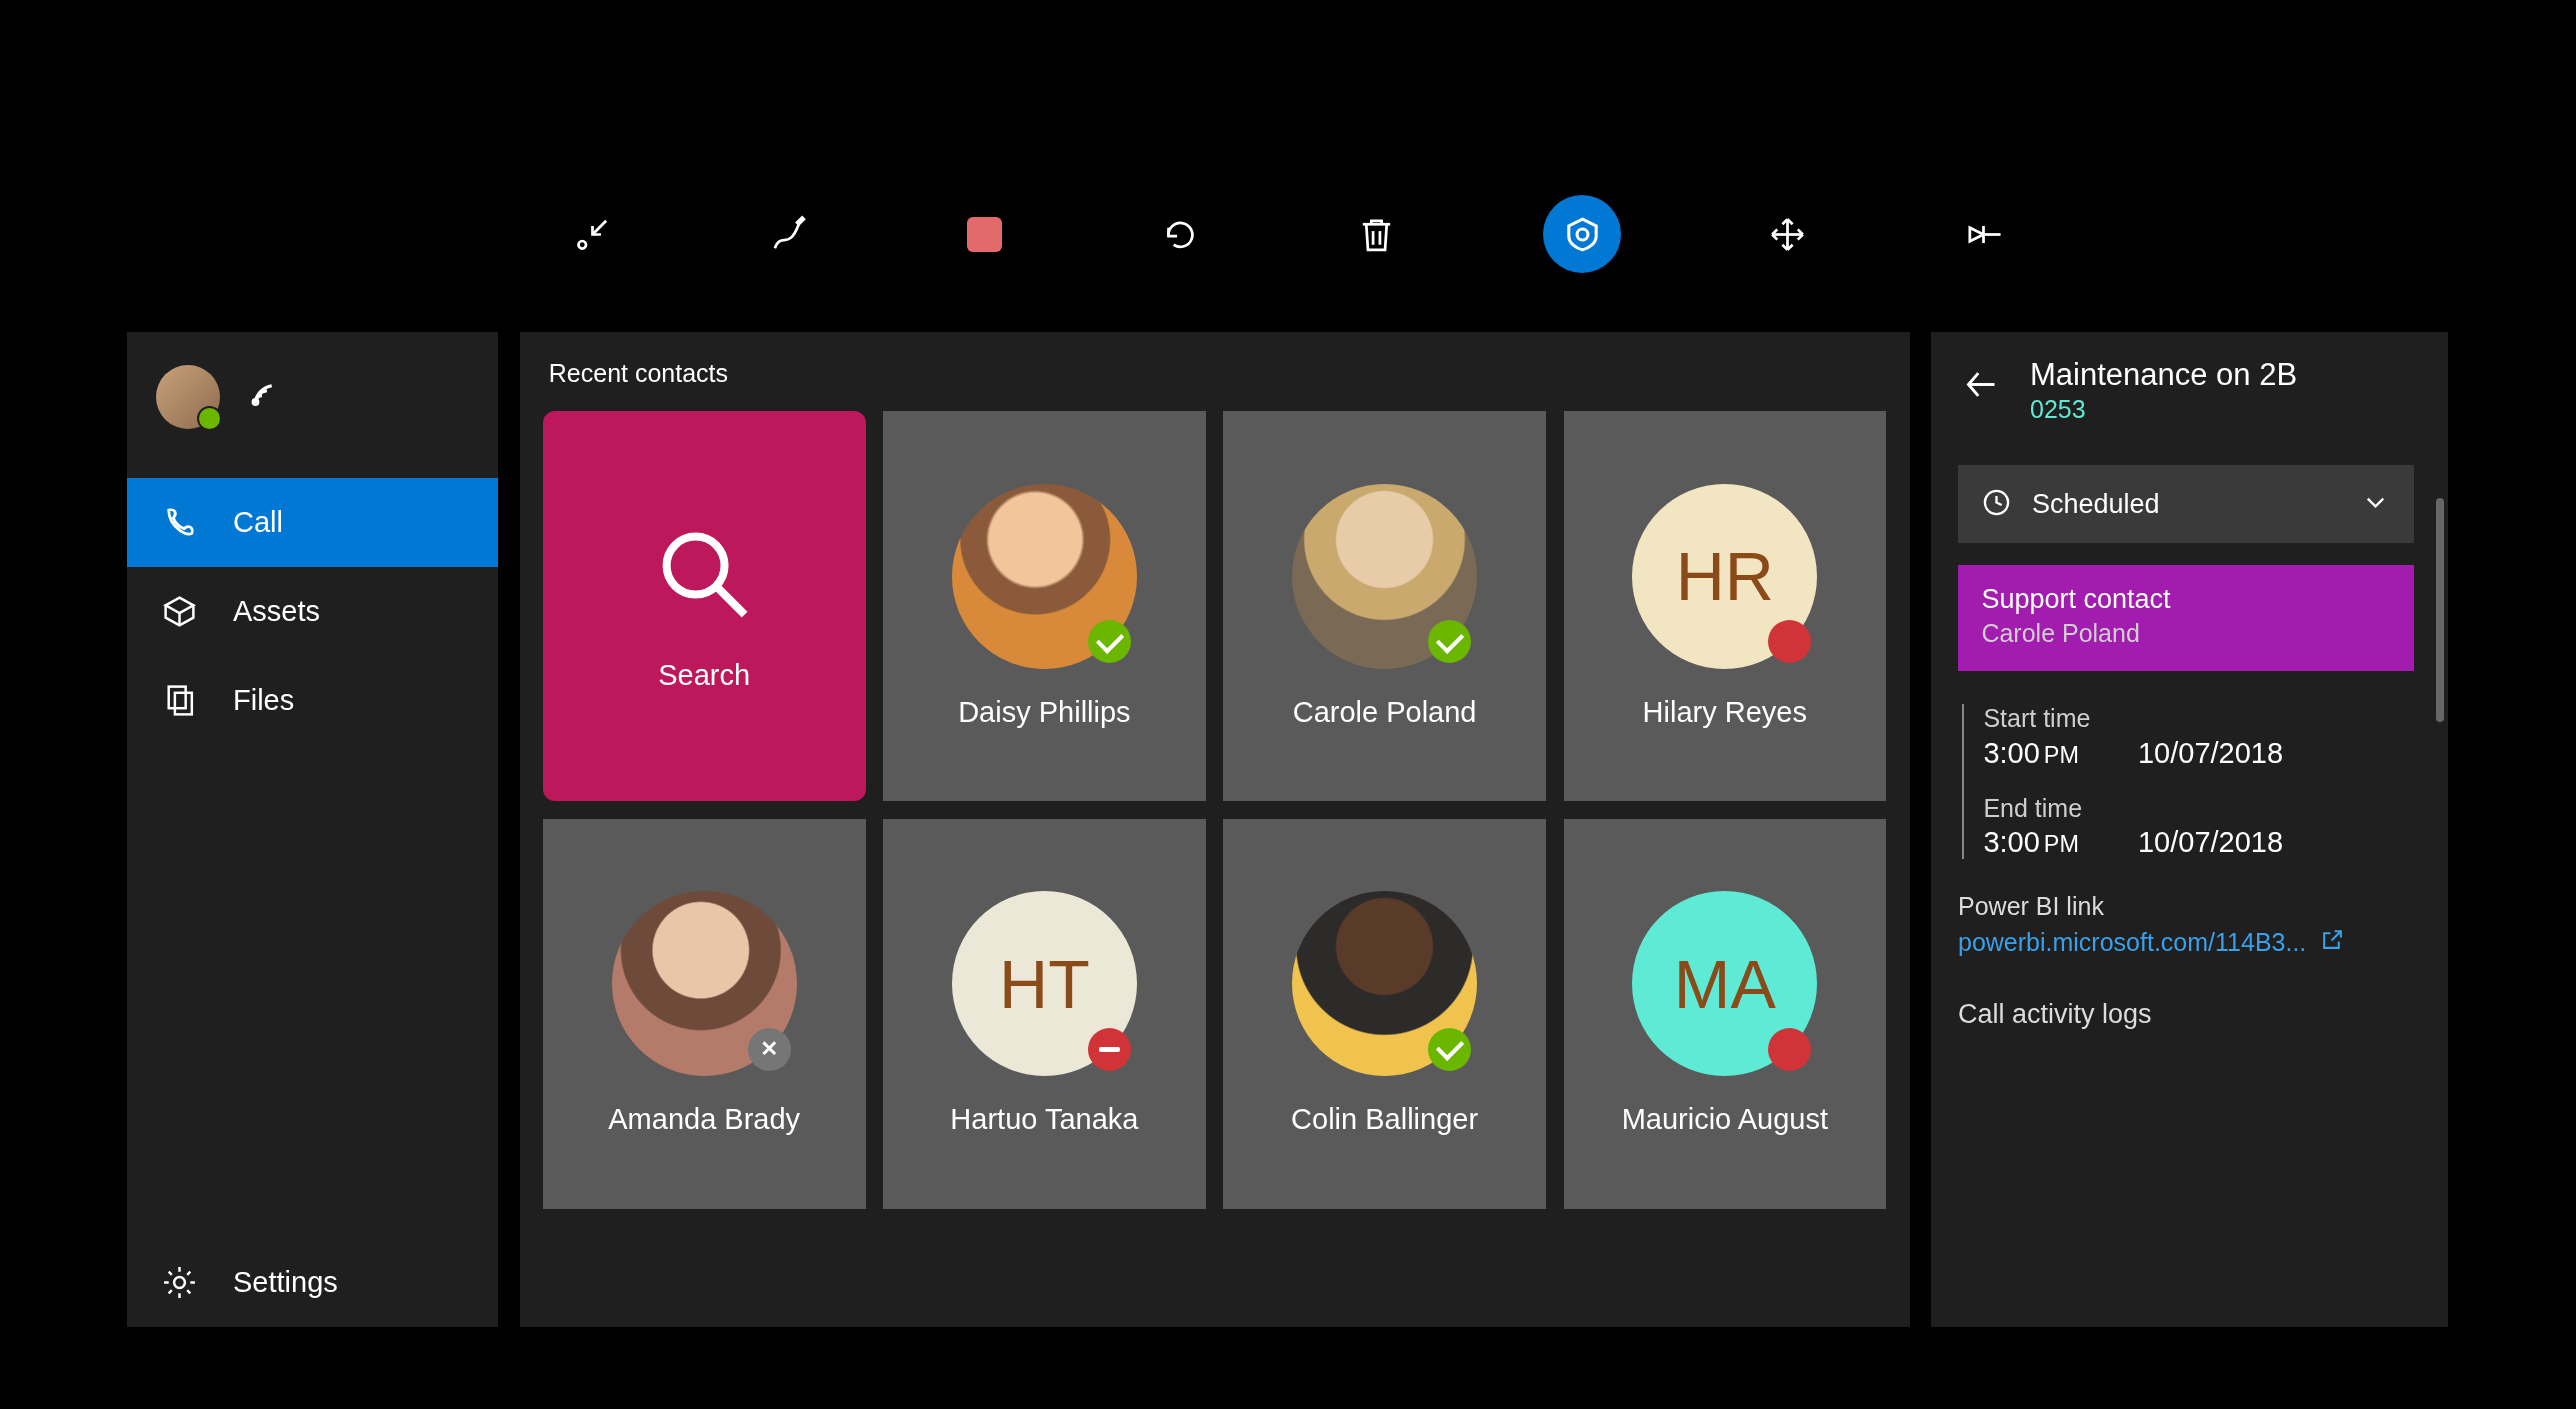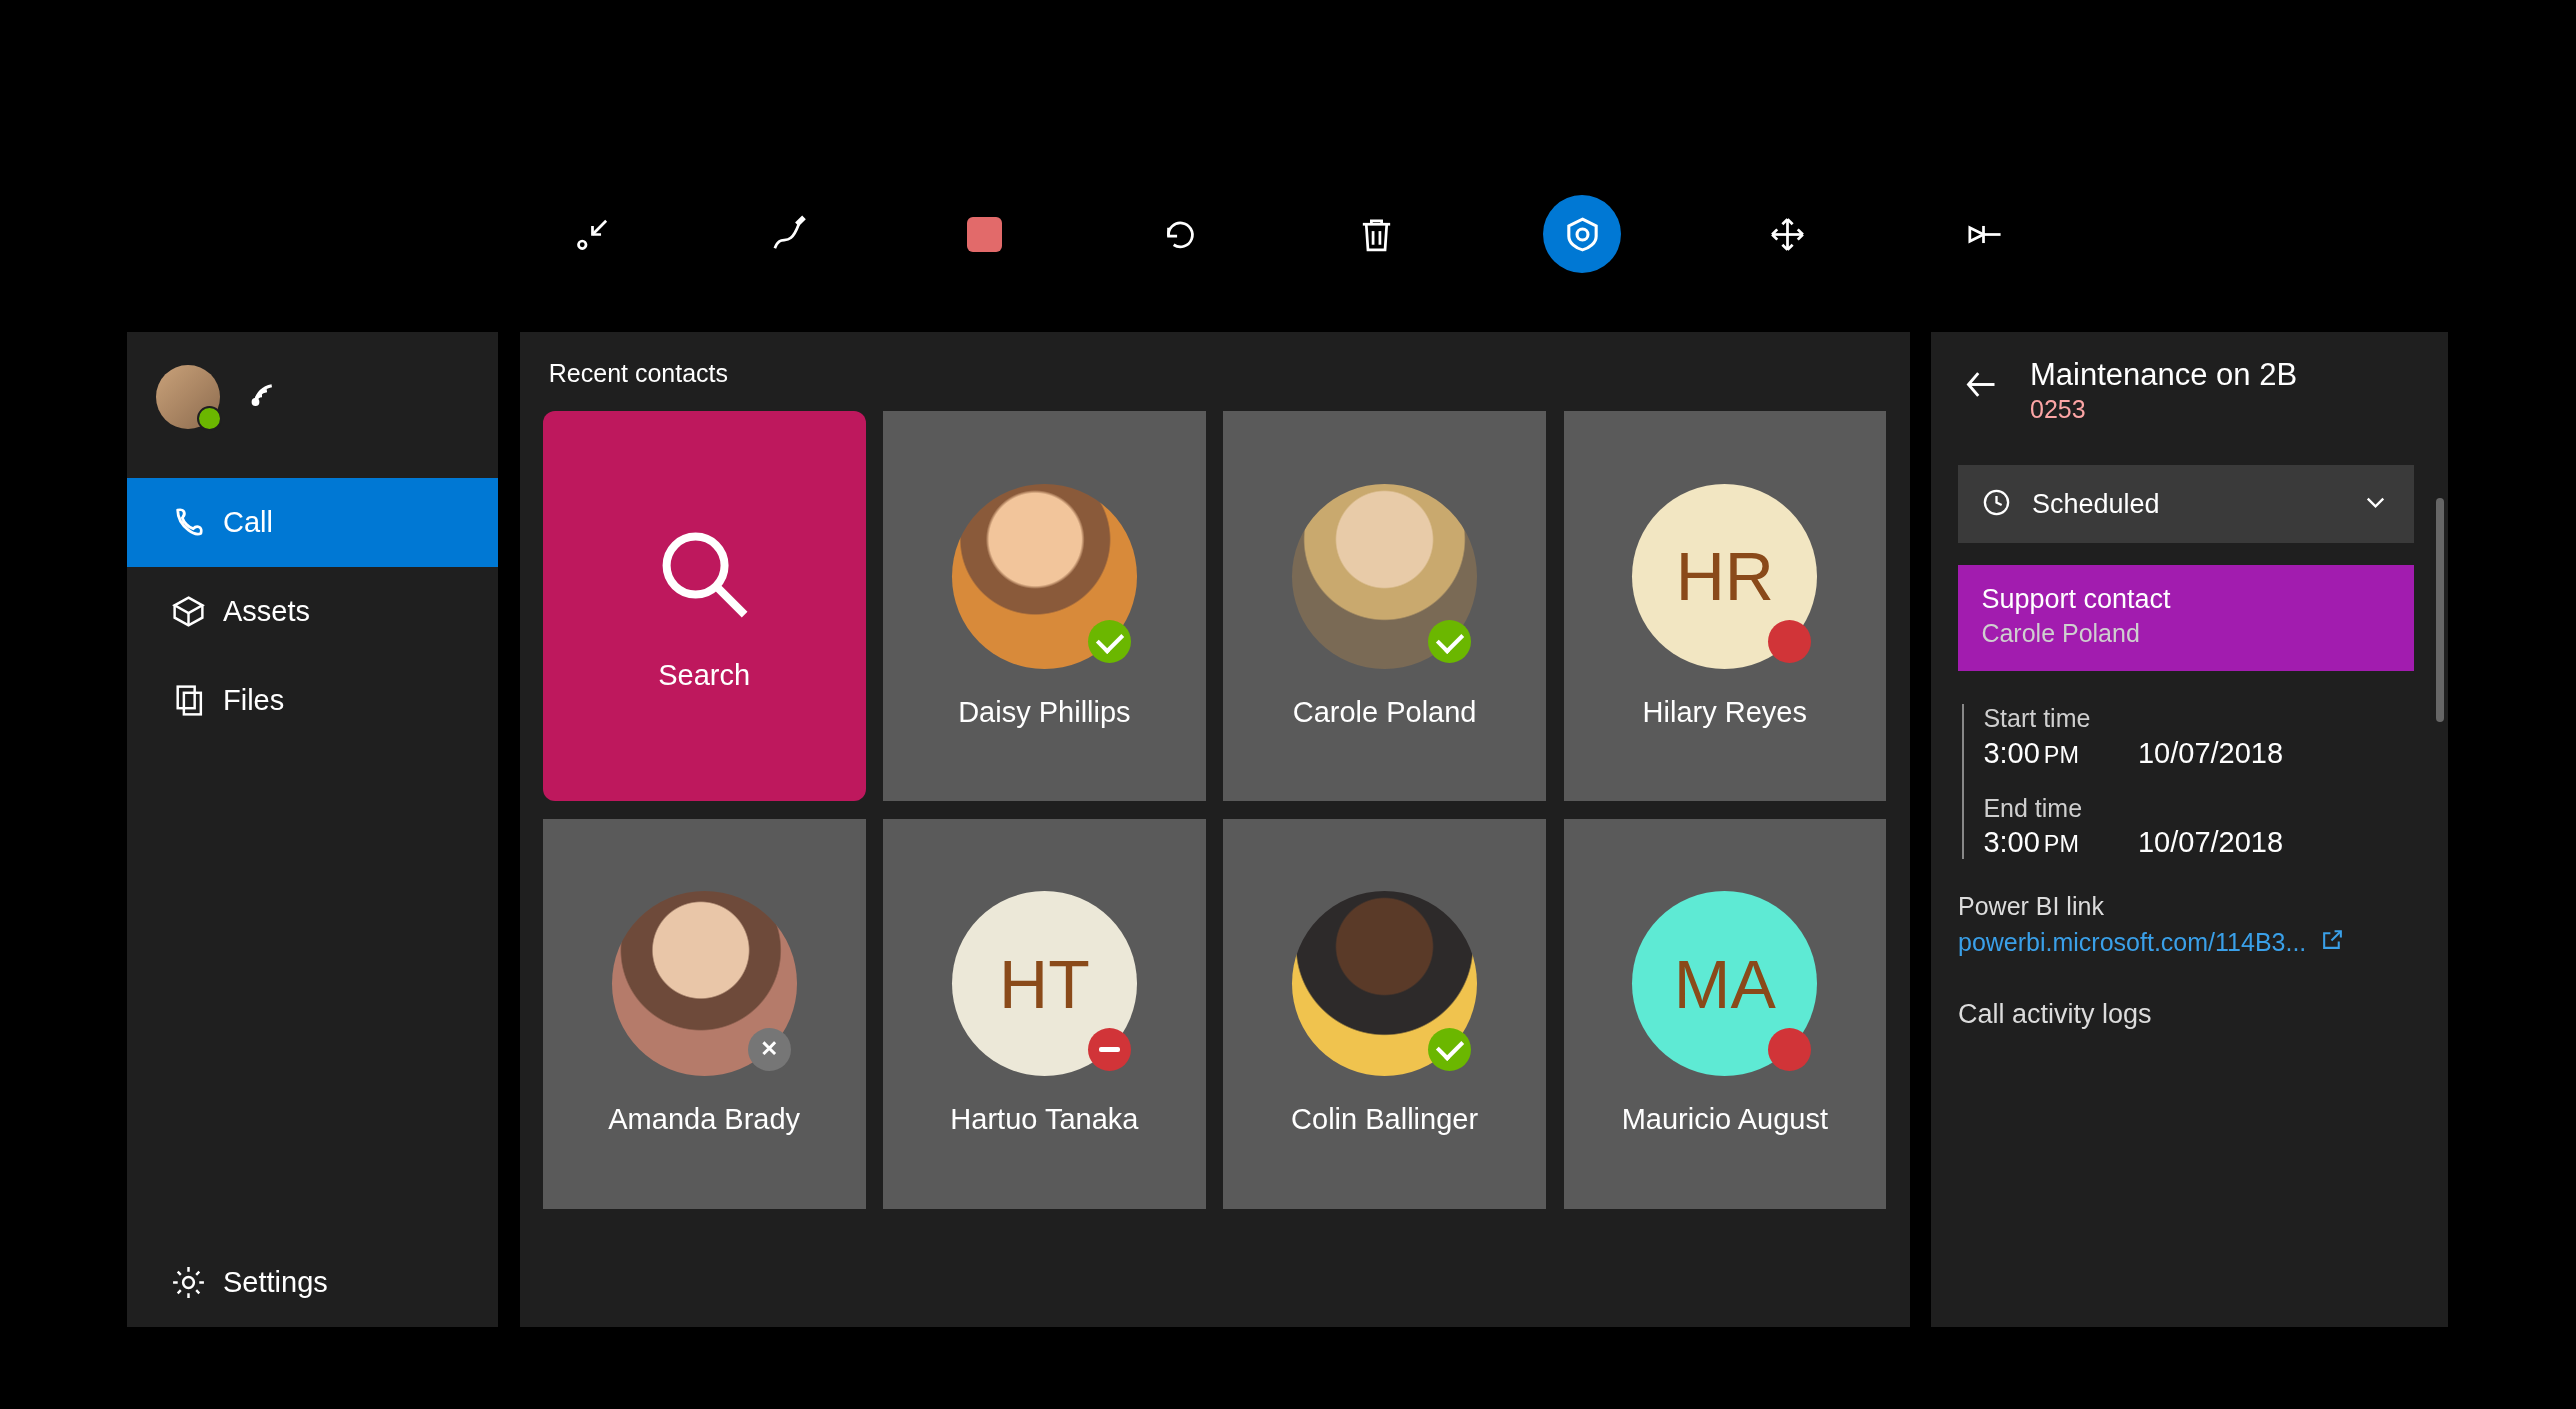--- a/index.html
+++ b/index.html
@@ -68,22 +68,22 @@
     background: linear-gradient(135deg,#caa27a,#8c6b4e);
     position: relative;
     overflow: visible;
   }
   .avatar::after{
     content:""; position:absolute; right:-2px; bottom:-2px; width:21.5px; height:21.5px;
     background:#6bb700; border-radius:50%; border:2.9px solid #1f1f1f;
   }
   .wifi-icon svg { width: 39px; height: 39px; }
   .nav-item {
-    display: flex; align-items: center; gap: 15px;
-    padding: 25px 42px; font-size: 29px; color: #fff;
+    display: flex; align-items: center; gap: 34px;
+    padding: 25px 33px; font-size: 29px; color: #fff;
     cursor: pointer;
   }
   .nav-item.active { background: #0078d4; }
   .nav-item .ico { width: 39px; height: 39px; display:flex; align-items:center; justify-content:center;}
   .nav-item .ico svg { width: 37px; height: 37px; }
   .nav-spacer { flex: 1; }
   
   .main {
     flex: 1;
     background: #1f1f1f;
@@ -142,21 +142,21 @@
     width: 517px;
     background: #1f1f1f;
     padding: 25px 34px 0 27px;
     overflow: hidden;
     position: relative;
   }
   .detail-header { display:flex; align-items:flex-start; gap: 25px; margin-bottom: 41px;}
   .back-btn { width:47px; height:47px; display:flex; align-items:center; justify-content:center; cursor:pointer; margin-top:3.9px;}
   .back-btn svg{width:39px;height:39px;}
   .detail-title { font-size: 31px; font-weight:400; }
-  .detail-sub { font-size: 25px; color:#fca5a5; margin-top:2px;}
+  .detail-sub { font-size: 25px; color:#5eead4; margin-top:2px;}
   .status-row {
     background:#3a3a3a; padding: 21.5px 23.4px; display:flex; align-items:center; gap:19.5px;
     margin-bottom: 21.5px; cursor:pointer;
   }
   .status-row .txt{ flex:1; font-size:27px; }
   .status-row svg{width:31px;height:31px;}
   .card {
     background:#a21caf; padding: 19.5px 23.4px 23.4px 23.4px; margin-bottom: 33px;
   }
   .card .k{ font-size:27px; }

